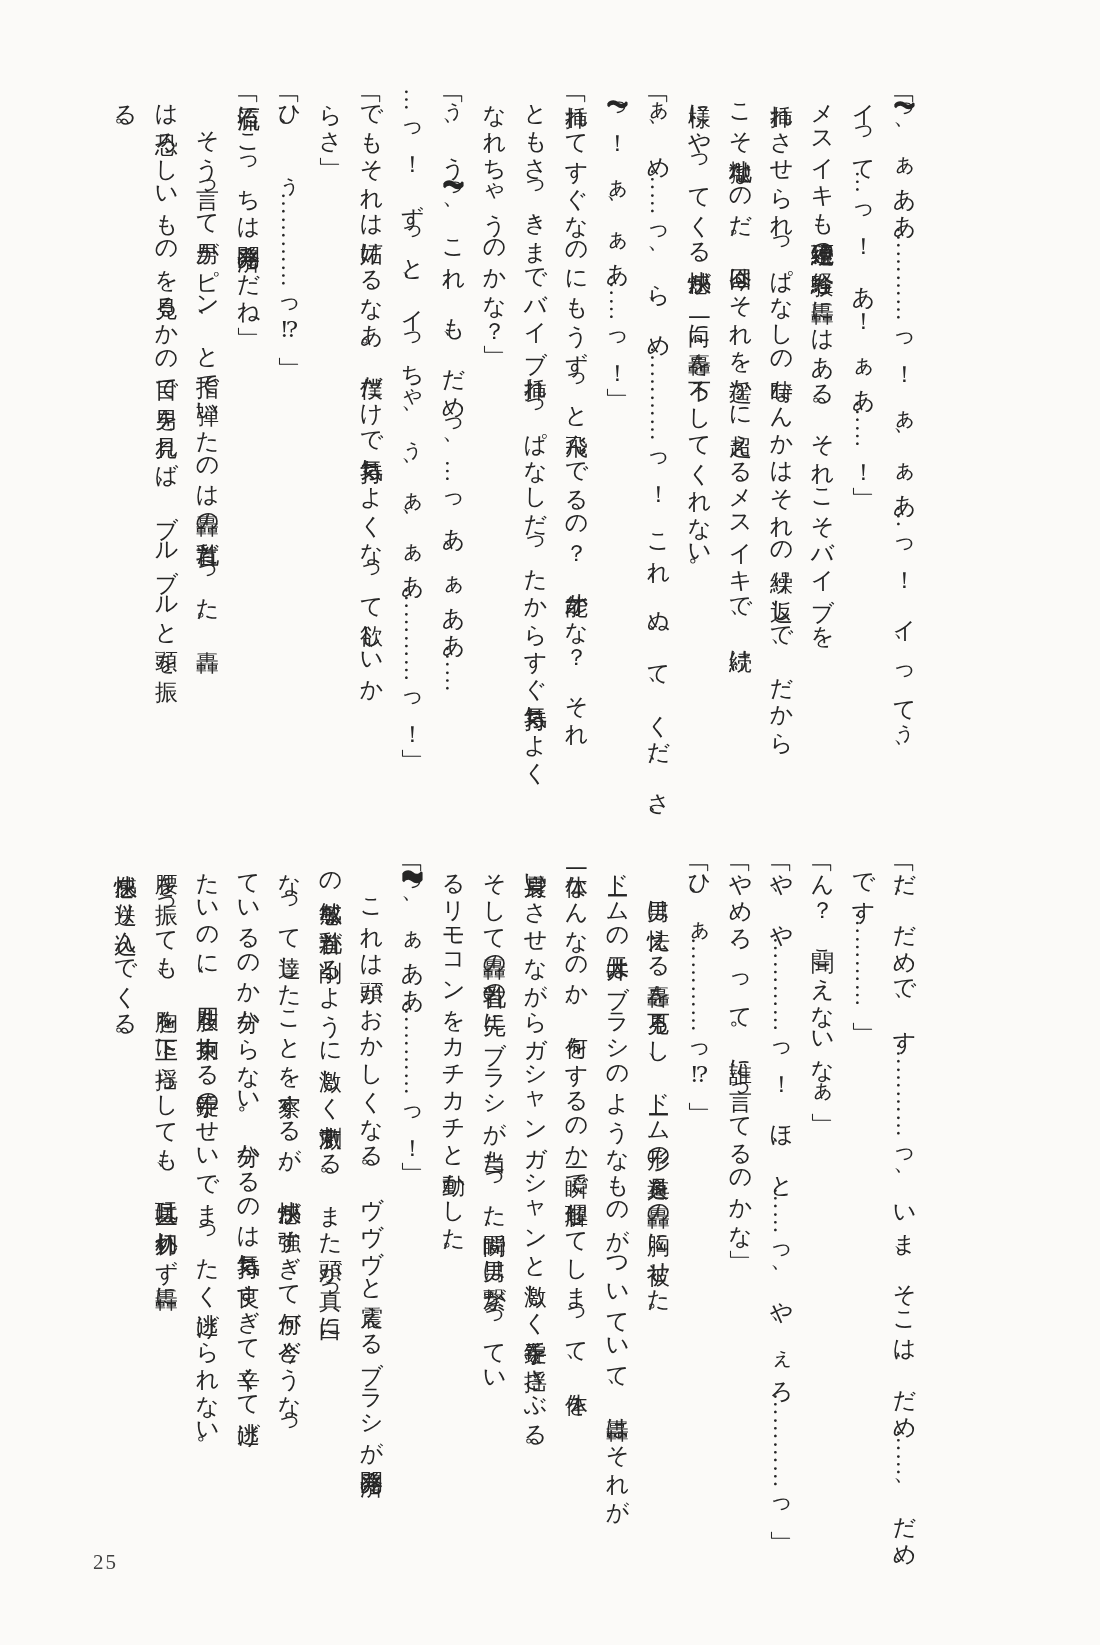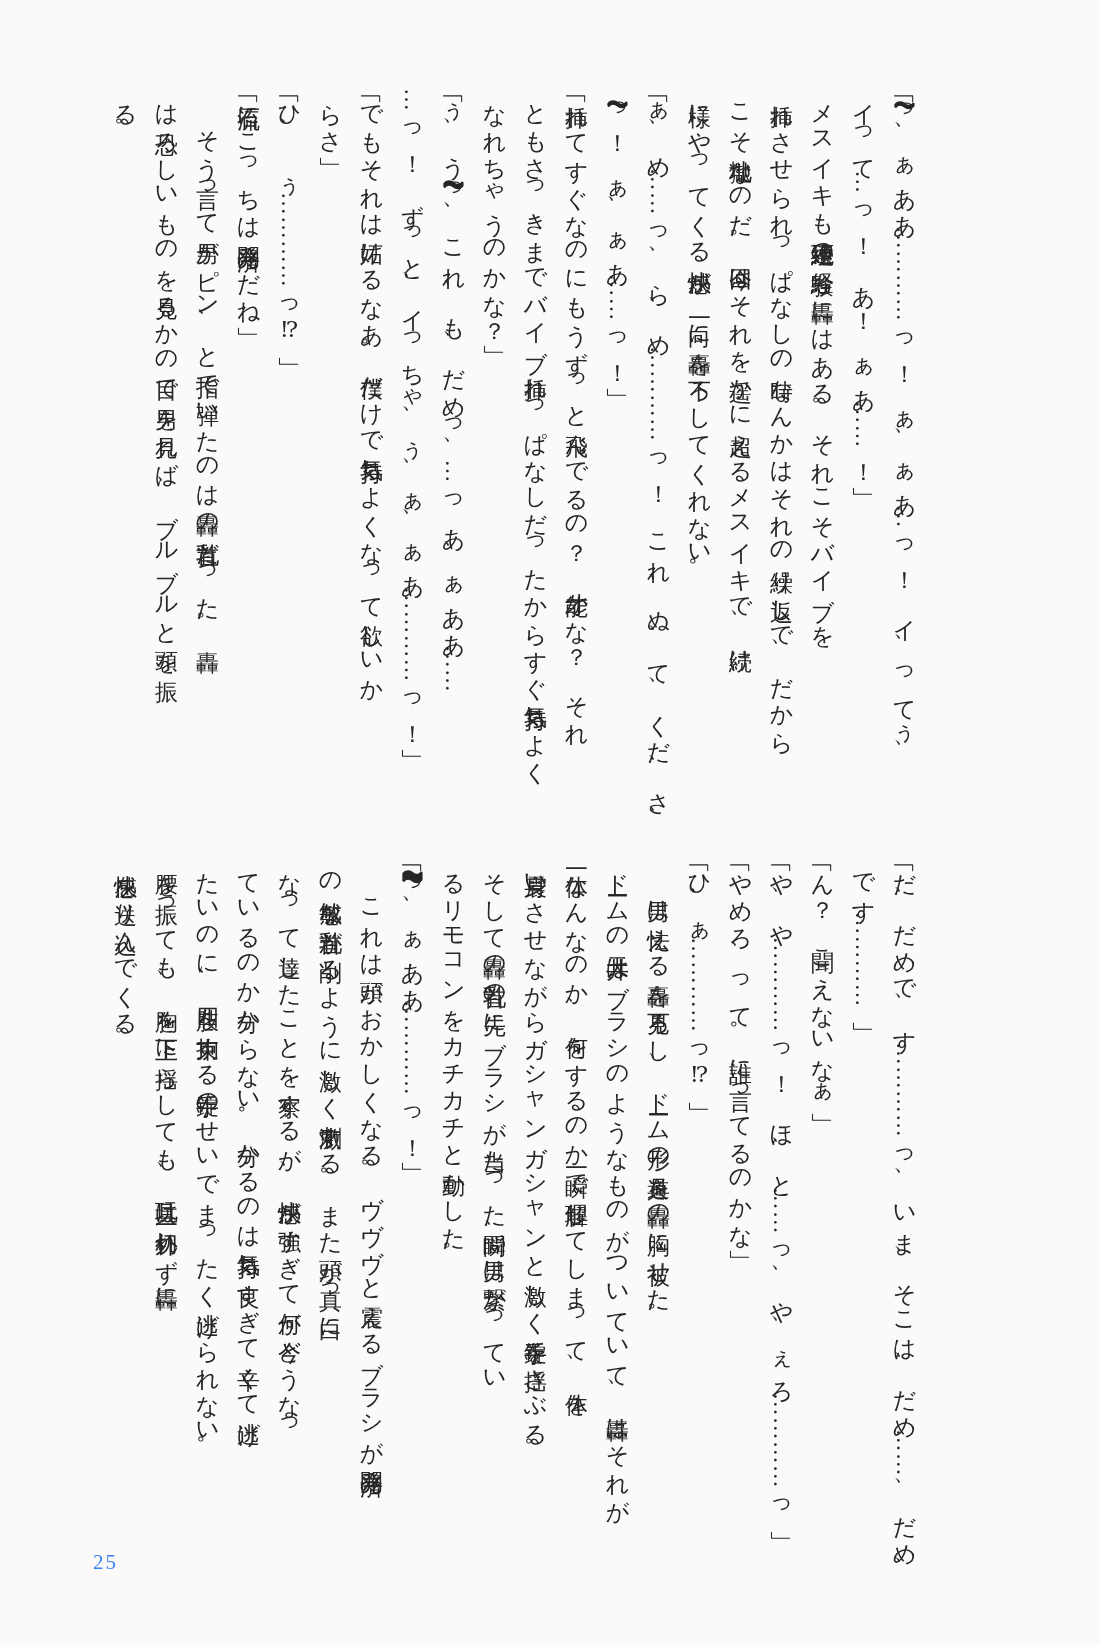--- a/index.html
+++ b/index.html
@@ -40,21 +40,21 @@
     white-space: nowrap;
   }
   .col.indent {
     padding-top: 26px;
   }
   .pageno {
     position: absolute;
     left: 93px;
     top: 1550px;
     font-size: 21px;
-    color: #3b82f6;
+    color: #404040;
     letter-spacing: 2px;
   }
 </style>
 </head>
 <body>
 
 <div class="page">
 
   <div class="vblock top">
     <div class="col">「〜〜〜っ、ぁああ…………っ！　ぁ、ぁあ…っ！　イ、ってぅ、</div>

